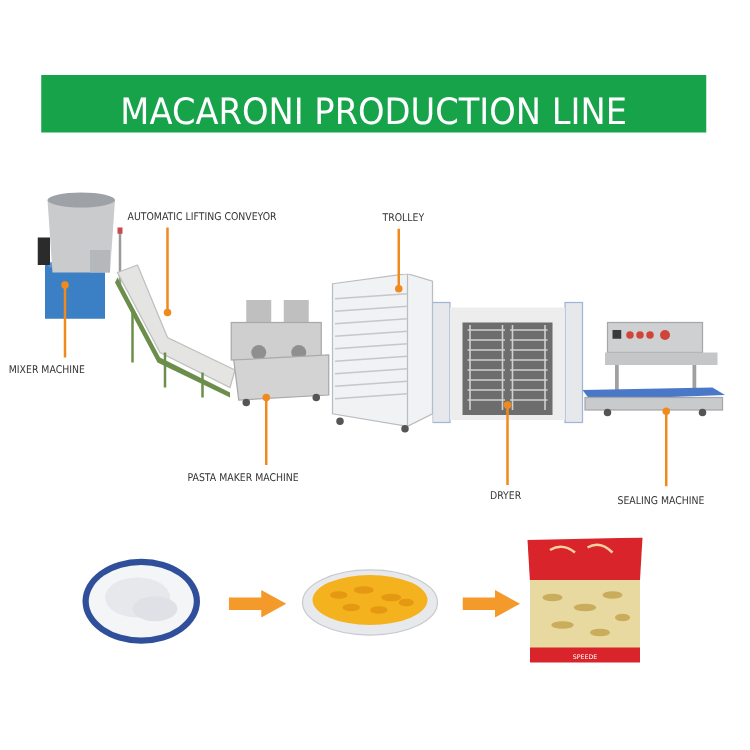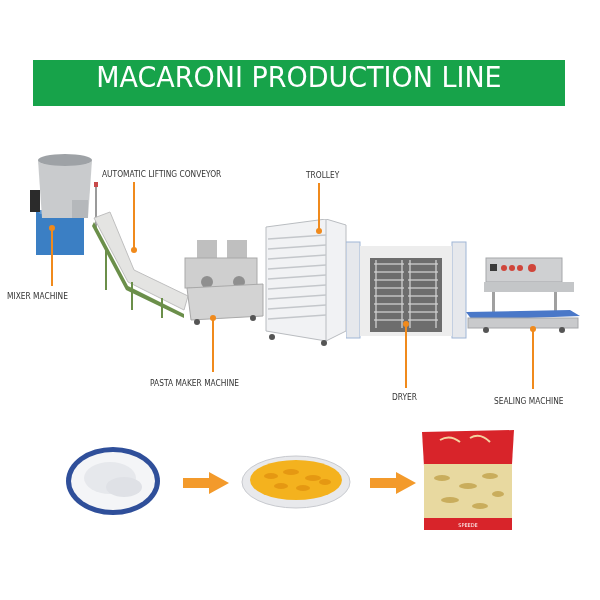--- a/index.html
+++ b/index.html
@@ -1,19 +1,19 @@
 <!DOCTYPE html>
 <html><head>
 <meta charset="utf-8">
 <style>
   * { margin:0; padding:0; box-sizing:border-box; }
   html, body { width:600px; height:600px; background:#ffffff; overflow:hidden; }
   body { position:relative; font-family:"Liberation Sans", sans-serif; }
   .banner { position:absolute; left:33px; top:60px; width:532px; height:46px; background:#17a34a;
-    display:flex; align-items:flex-start; justify-content:center; }
+    display:flex; align-items:flex-end; justify-content:center; }
   .banner-title { color:#ffffff; font-family:"DejaVu Sans", sans-serif; font-size:29px; letter-spacing:0px; transform:scaleX(0.93); white-space:nowrap; }
   .label { position:absolute; font-family:"DejaVu Sans", sans-serif; font-size:8.5px; color:#333333; white-space:nowrap; transform:scaleX(0.88); transform-origin:left center; }
   .line { position:absolute; width:2px; background:#f08a1c; }
   .dot { position:absolute; width:6px; height:6px; border-radius:50%; background:#f08a1c; }
   .arrow { position:absolute; }
   .obj { position:absolute; }
 </style>
 </head>
 <body>
 

